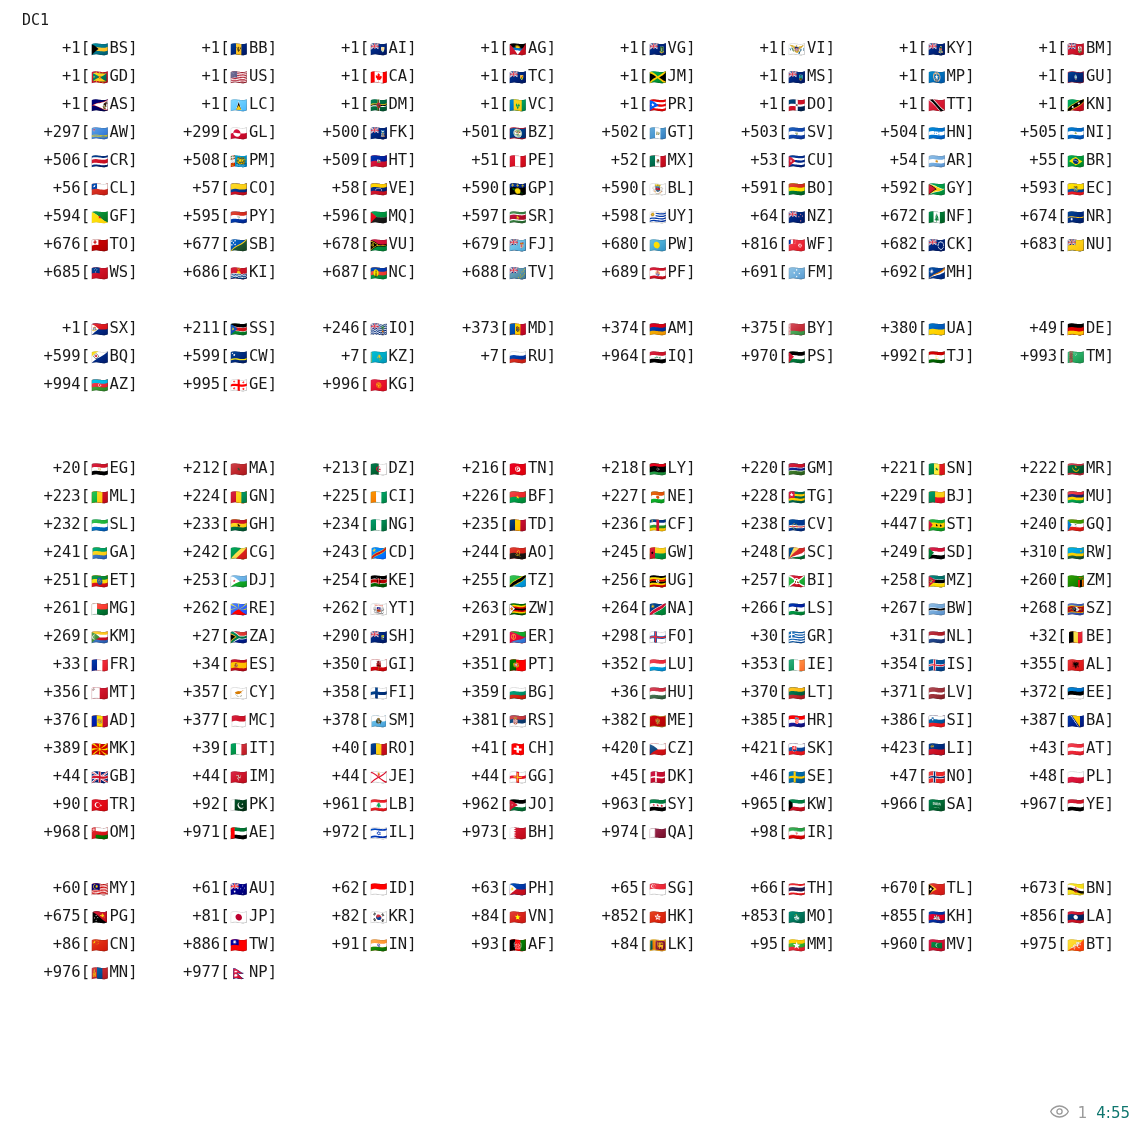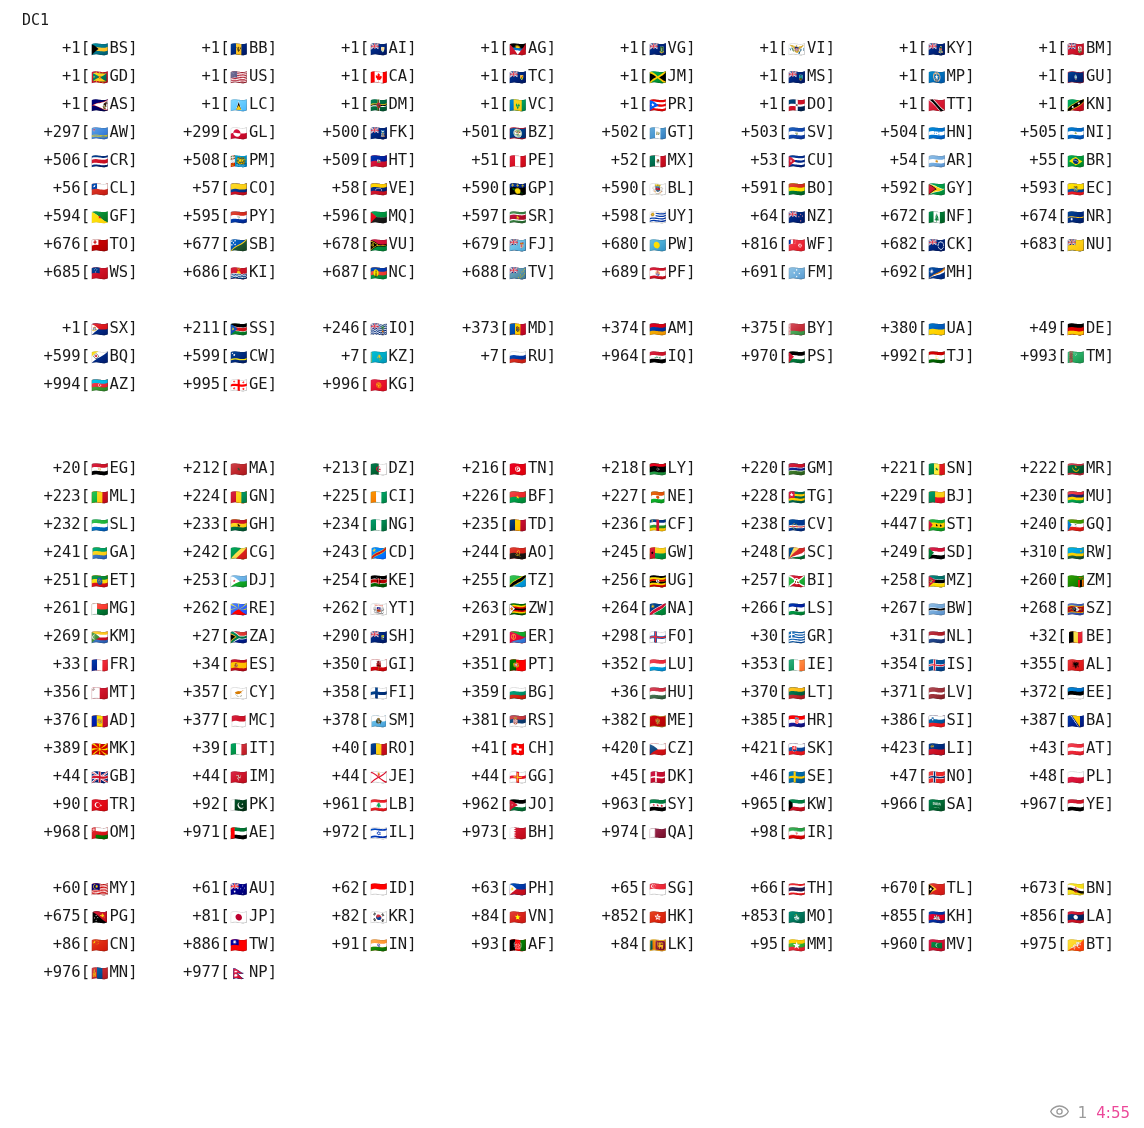--- a/index.html
+++ b/index.html
@@ -68,21 +68,21 @@
     font-size: 15px;
   }
   .footer .eye {
     display: inline-block;
     line-height: 1;
   }
   .footer .views {
     color: #9a9a9a;
   }
   .footer .time {
-    color: #ec4899;
+    color: #0f766e;
   }
 </style>
 </head>
 <body>
 
 <div class="page" id="page-root">
     <div class="group">
       <div class="group-title">DC1</div>
       <div class="grid">
         <div class="cell"><span>+1</span><span>[</span><span class="flag">🇧🇸</span><span>BS</span><span>]</span></div>

